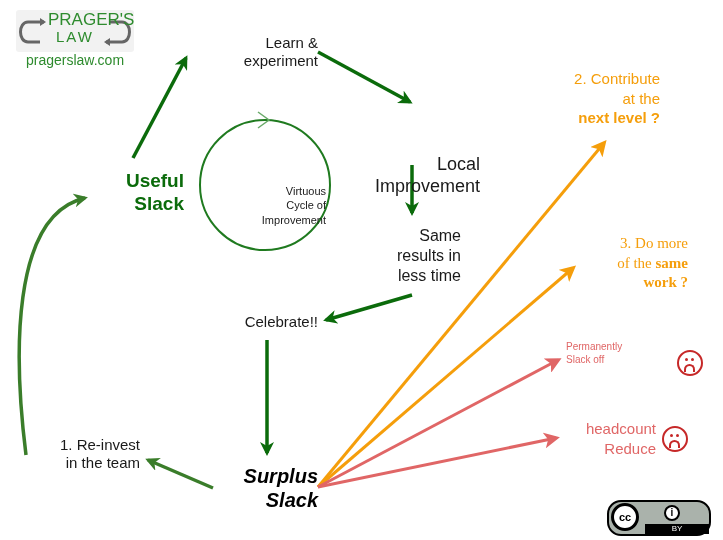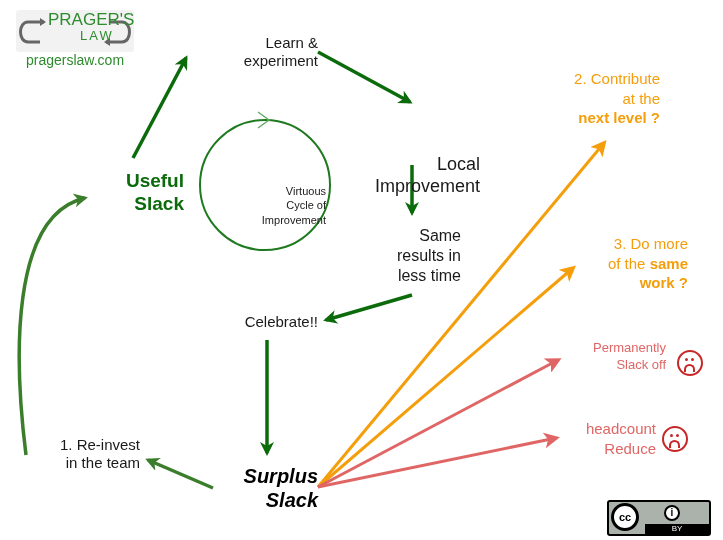--- a/index.html
+++ b/index.html
@@ -7,27 +7,27 @@
          font-family: "Liberation Sans", sans-serif; }
   svg.arrows { position: absolute; left: 0; top: 0; }
   .lbl { position: absolute; text-align: right; line-height: 1.2; color: #1a1a1a; white-space: nowrap; }
   .green { color: #0b6b0b; font-weight: bold; }
   .orange { color: #f59e0b; }
   .red { color: #e06666; }
   .b { font-weight: bold; }
   .logo { position: absolute; left: 14px; top: 8px; width: 122px; height: 60px; }
   .logo-box { position: absolute; left: 2px; top: 2px; width: 118px; height: 42px; background: #f2f2f2; border-radius: 3px; }
   .logo-t1 { position: absolute; left: 34px; top: 2px; font-size: 17px; color: #2e8b2e; letter-spacing: 0px; }
-  .logo-t2 { position: absolute; left: 42px; top: 20px; font-size: 13px; color: #2e8b2e; letter-spacing: 2px; margin-left: 24px; }
+  .logo-t2 { position: absolute; left: 42px; top: 20px; font-size: 15px; color: #2e8b2e; letter-spacing: 2px; }
   .logo-url { position: absolute; left: 12px; top: 44px; font-size: 14px; color: #2e8b2e; }
   .frown { position: absolute; width: 22px; height: 22px; border: 2.5px solid #c62828; border-radius: 50%; }
   .frown .e1, .frown .e2 { position: absolute; top: 6px; width: 3px; height: 3px; background: #c62828; border-radius: 50%; }
   .frown .e1 { left: 6px; } .frown .e2 { left: 12px; }
   .frown .m { position: absolute; left: 5px; top: 12px; width: 11px; height: 8px; border: 2.5px solid #c62828; border-bottom: none; border-radius: 8px 8px 0 0; box-sizing: border-box; }
-  .cc { position: absolute; left: 607px; top: 500px; width: 104px; height: 36px; background: #aab2ab; border: 2px solid #000; border-radius: 3px; box-sizing: border-box; }
+  .cc { position: absolute; left: 607px; top: 500px; width: 104px; height: 36px; background: #aab2ab; border: 2px solid #000; border-radius: 14px; box-sizing: border-box; }
   .cc-circle { position: absolute; left: 2px; top: 1px; width: 28px; height: 28px; background: #fff; border: 3px solid #000; border-radius: 50%; box-sizing: border-box; font-weight: bold; font-size: 11px; text-align: center; line-height: 22px; }
   .cc-i { position: absolute; left: 55px; top: 3px; width: 16px; height: 16px; background: #fff; border: 2px solid #000; border-radius: 50%; box-sizing: border-box; font-weight: bold; font-size: 10px; text-align: center; line-height: 12px; }
   .cc-by { position: absolute; left: 36px; bottom: 0; right: 0; height: 10px; background: #000; color: #fff; font-size: 8px; text-align: center; line-height: 10px; }
 </style>
 </head>
 <body>
 
 <svg class="arrows" width="723" height="540">
   <defs>
     <marker id="ag" markerWidth="10" markerHeight="10" refX="8" refY="5" orient="auto" markerUnits="userSpaceOnUse">
@@ -118,27 +118,27 @@
   <div>Cycle of</div>
   <div>Improvement</div>
 </div>
 
 <div class="lbl orange" style="left:550px;top:69px;width:110px;font-size:15px;line-height:1.3;">
   <div>2. Contribute</div>
   <div>at the</div>
   <div class="b">next level ?</div>
 </div>
 
-<div class="lbl orange" style="left:578px;top:234px;width:110px;font-size:15px;line-height:1.3;">
+<div class="lbl orange" style="left:578px;top:234px;width:110px;font-size:15px;line-height:1.3;font-family:Liberation Serif, serif;">
   <div>3. Do more</div>
   <div><span>of the </span><span class="b">same</span></div>
   <div class="b">work ?</div>
 </div>
 
-<div class="lbl red" style="left:566px;top:340px;width:100px;font-size:13px;text-align:right;line-height:1.3;">
+<div class="lbl red" style="left:566px;top:340px;width:100px;font-size:10px;text-align:left;line-height:1.3;">
   <div>Permanently</div>
   <div>Slack off</div>
 </div>
 <div class="frown" style="left:677px;top:350px;">
   <span class="e1"></span>
     <span class="e2"></span>
     <span class="m"></span>
 </div>
 
 <div class="lbl red" style="left:560px;top:419px;width:96px;font-size:15px;line-height:1.3;">

